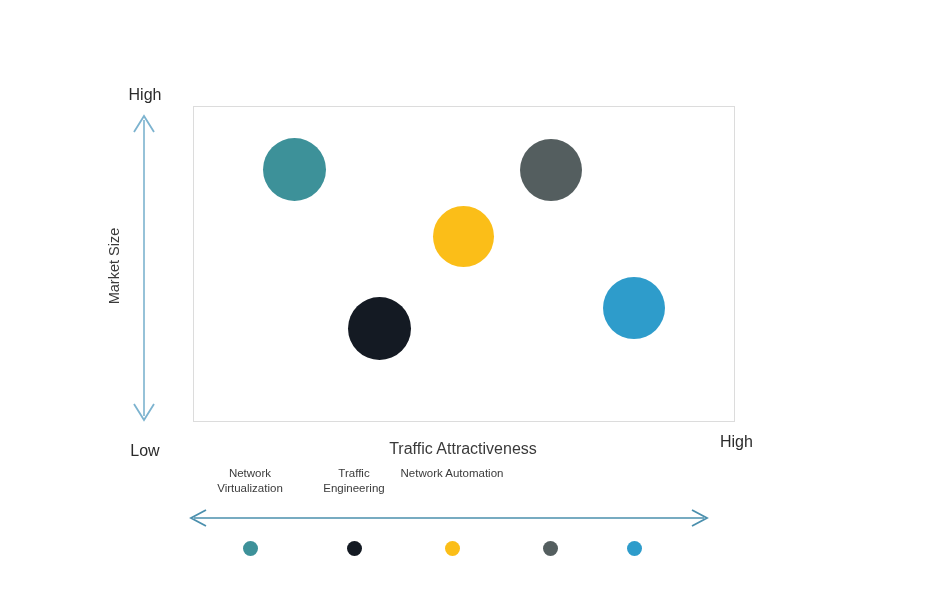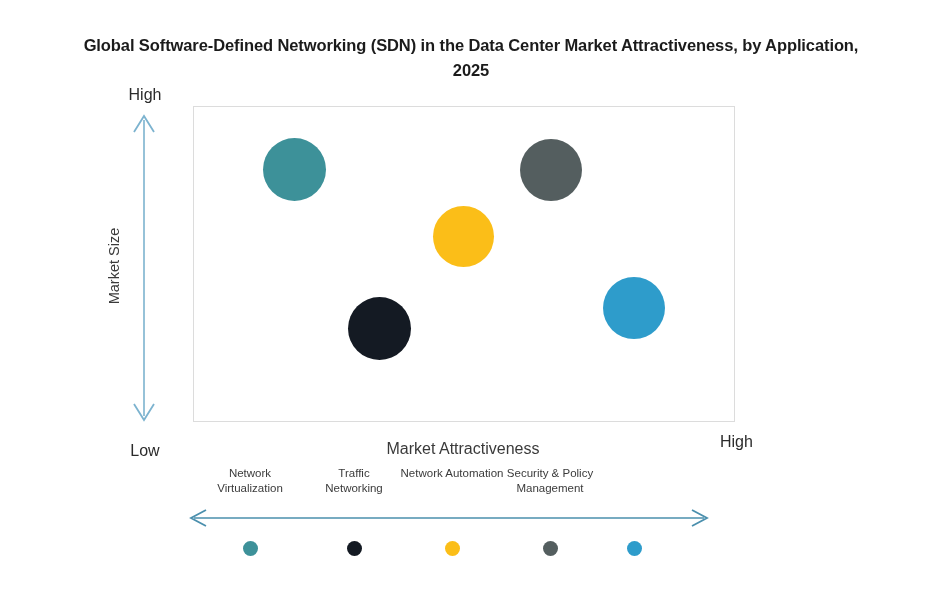--- a/index.html
+++ b/index.html
@@ -148,22 +148,20 @@
     height: 15px;
     border-radius: 50%;
     top: 75px;
   }
 </style>
 </head>
 <body>
 
 <div id="chart-root">
 
-  <div class="chart-title">Global Software-Defined Networking (SDN) in the Data Center Market Attractiveness,  by Application,
-2025</div>
 
   <div class="y-label-high">High</div>
 
   <div class="y-label-low">Low</div>
 
   <div class="y-axis-title">Market Size</div>
 
   <div class="y-arrow">
     <svg width="36" height="316" viewBox="0 0 36 316">
       <line x1="18" y1="10" x2="18" y2="306" stroke="#7cb3cf" stroke-width="1.6"></line>
@@ -173,33 +171,31 @@
   </div>
 
   <div class="plot-area" style="border-color: rgb(220, 220, 220);">
     <div class="bubble" style="width: 63px; height: 63px; left: 68.5px; top: 30.5px; background: rgb(61, 145, 153);"></div>
     <div class="bubble" style="width: 63px; height: 63px; left: 153.5px; top: 189.5px; background: rgb(20, 26, 35);"></div>
     <div class="bubble" style="width: 61px; height: 61px; left: 238.5px; top: 98.5px; background: rgb(251, 190, 24);"></div>
     <div class="bubble" style="width: 62px; height: 62px; left: 326px; top: 32px; background: rgb(84, 94, 95);"></div>
     <div class="bubble" style="width: 62px; height: 62px; left: 409px; top: 170px; background: rgb(46, 156, 203);"></div>
   </div>
 
-  <div class="x-axis-title">Market Attractiveness</div>
+  <div class="x-axis-title">Traffic Attractiveness</div>
 
   <div class="x-label-high">High</div>
 
   <div class="legend">
     <div class="legend-labels">
       <div class="legend-label" style="width: 118px; left: 5px;">Network
 Virtualization</div>
       <div class="legend-label" style="width: 118px; left: 109px;">Traffic
-Networking</div>
+Engineering</div>
       <div class="legend-label" style="width: 118px; left: 207px;">Network Automation</div>
-      <div class="legend-label" style="width: 118px; left: 305px;">Security &amp; Policy
-Management</div>
     </div>
 
     <div class="x-arrow">
       <svg width="528" height="20" viewBox="0 0 528 20">
         <line x1="8" y1="10" x2="518" y2="10" stroke="#4a8fad" stroke-width="1.6"></line>
         <polyline points="20,2 5,10 20,18" fill="none" stroke="#4a8fad" stroke-width="1.8"></polyline>
         <polyline points="506,2 521,10 506,18" fill="none" stroke="#4a8fad" stroke-width="1.8"></polyline>
       </svg>
     </div>
 

